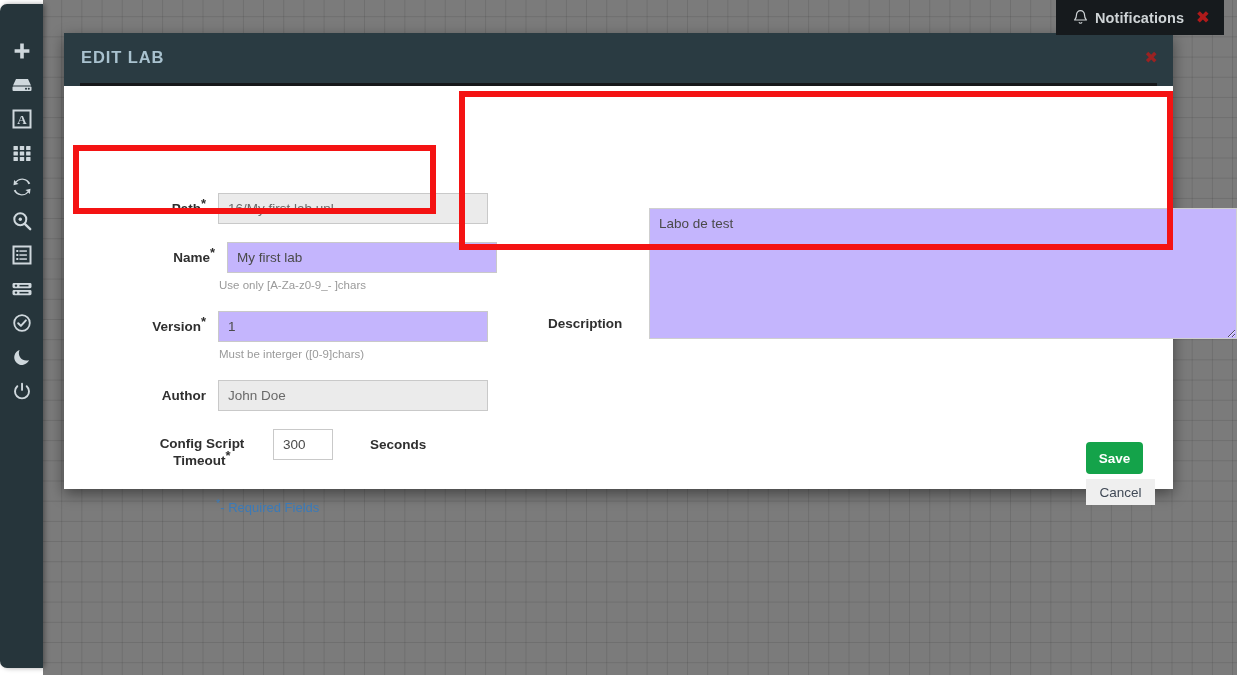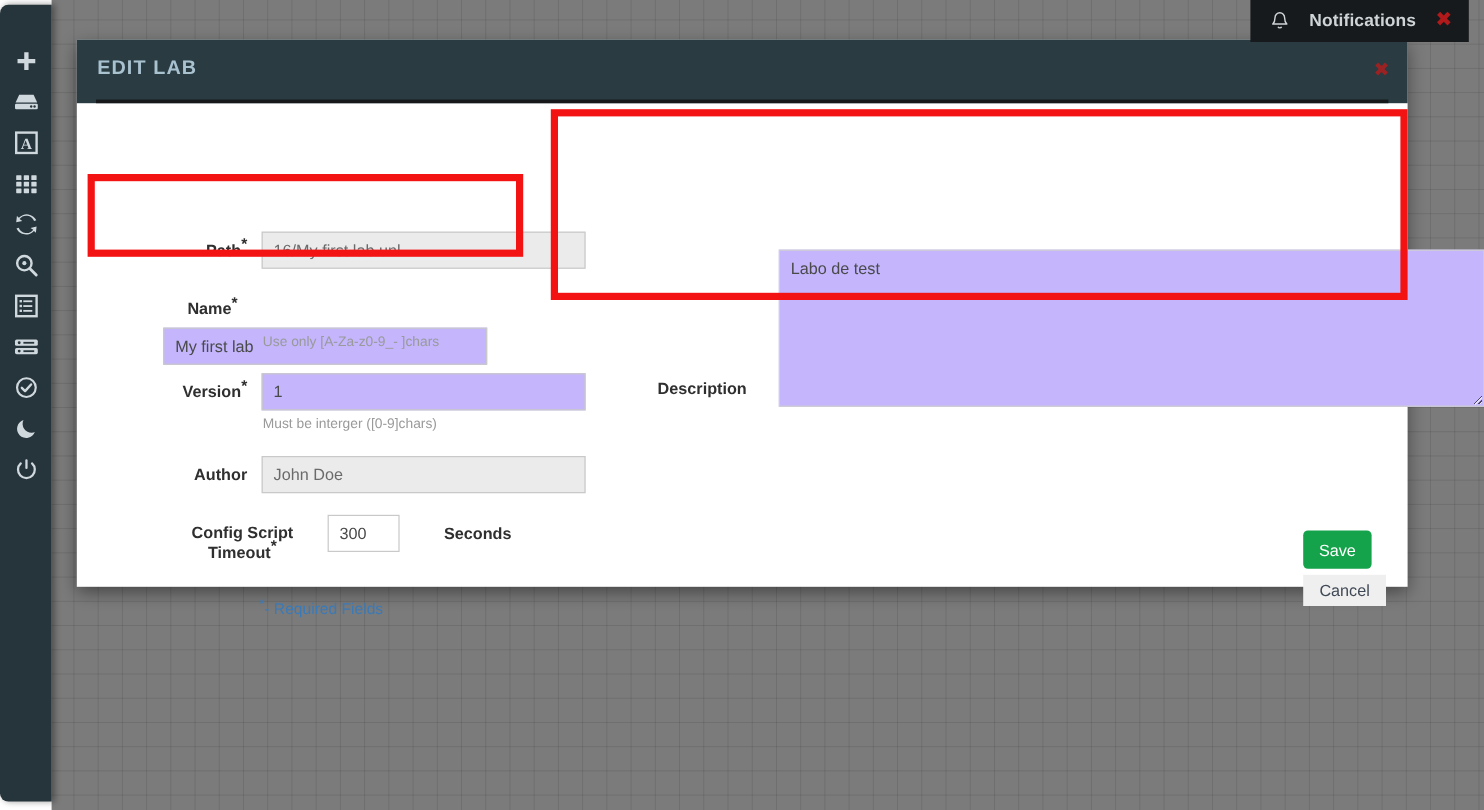--- a/index.html
+++ b/index.html
@@ -61,29 +61,28 @@
     justify-content: center;
     cursor: pointer;
   }
   .rail-item svg { display: block; }
 
   
   #notifications {
     position: absolute;
     right: 13px;
     top: 0;
-    width: 182px;
+    width: 168px;
     height: 35px;
     background: #161a1d;
     display: flex;
     align-items: center;
     z-index: 40;
     box-sizing: border-box;
     padding: 0 0 0 17px;
-    gap: 10px;
   }
   #notif-bell {
     width: 15px;
     height: 17px;
     margin-right: 7px;
     flex: 0 0 auto;
   }
   #notif-label {
     color: #cfd4d6;
     font-size: 14.5px;
@@ -200,21 +199,21 @@
   }
   .field-hint {
     position: absolute;
     font-size: 11.5px;
     color: #9a9a9a;
     font-family: "Liberation Sans", sans-serif;
   }
 
   
   #row-path    { left: 68px; top: 107px; }
-  #row-name    { left: 60px; top: 156px; flex-direction: column; }
+  #row-name    { left: 77px; top: 156px; }
   #row-version { left: 68px; top: 225px; }
   #row-author  { left: 68px; top: 294px; }
   #hint-name    { left: 143px; top: 193px; }
   #hint-version { left: 143px; top: 262px; }
 
   
   #row-timeout {
     position: absolute;
     left: 68px;
     top: 343px;
@@ -300,21 +299,21 @@
     left: 1010px;
     top: 356px;
     width: 57px;
     height: 32px;
     background: #14a34a;
     color: #ffffff;
     border: none;
     border-radius: 4px;
     font-family: "Liberation Sans", sans-serif;
     font-size: 13.5px;
-    font-weight: normal;
+    font-weight: bold;
     cursor: pointer;
   }
   #btn-cancel {
     position: absolute;
     left: 1010px;
     top: 393px;
     width: 69px;
     height: 26px;
     background: #efefef;
     color: #404956;

